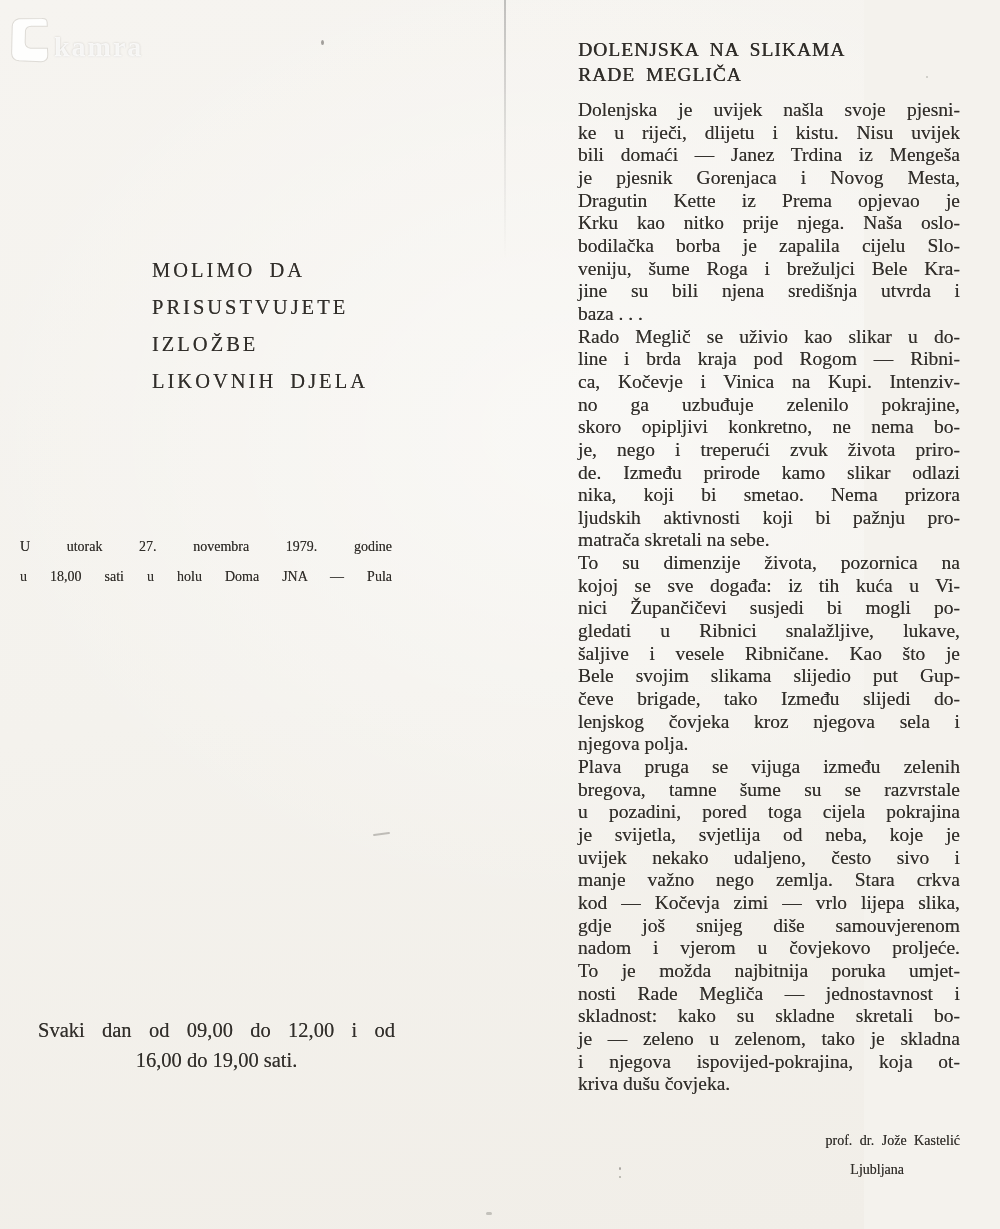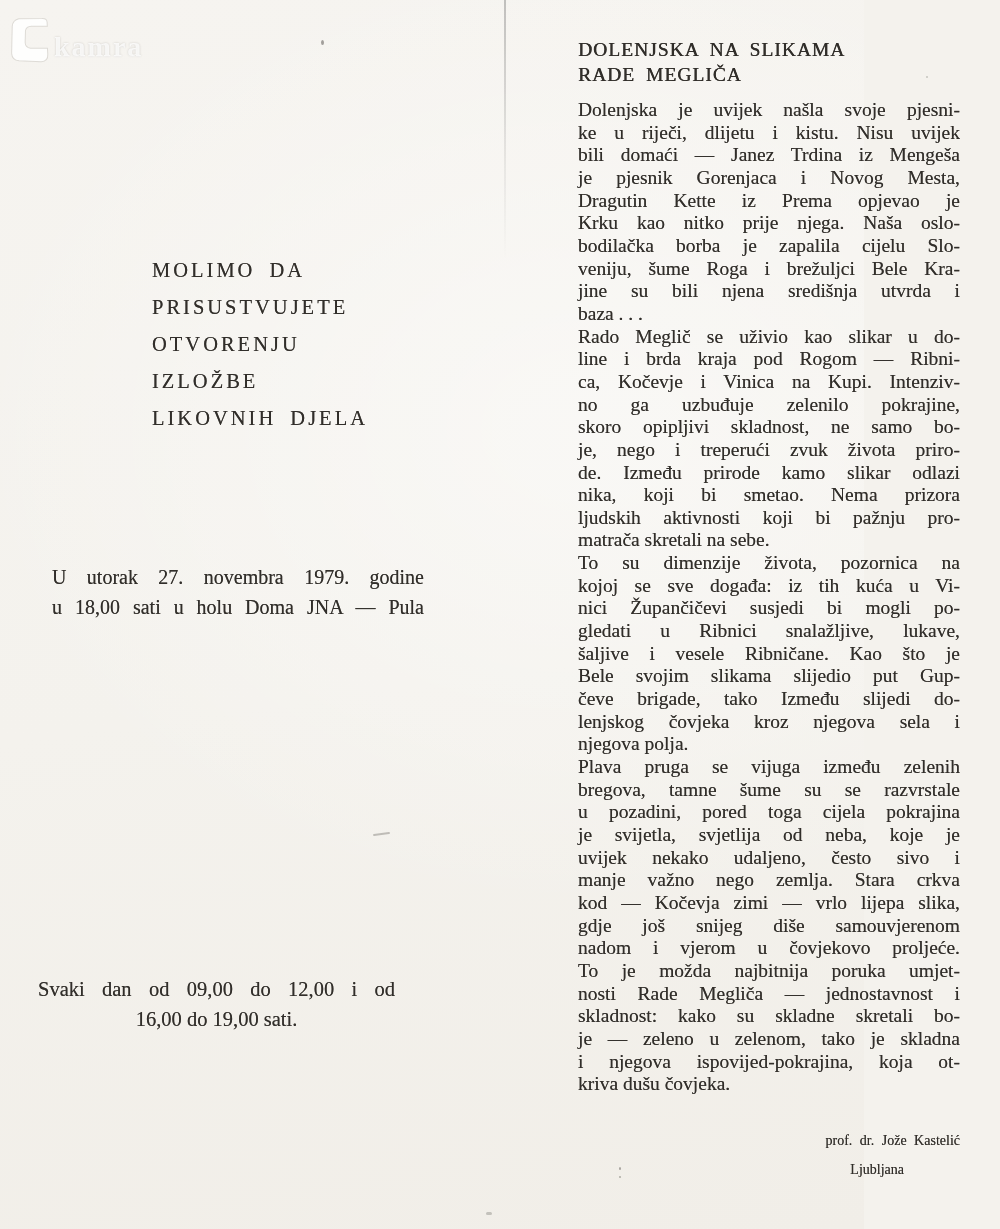--- a/index.html
+++ b/index.html
@@ -43,26 +43,26 @@
   
   .ink { text-shadow: 0 0 0.5px rgba(49,46,42,0.65); }
   
   .invitation {
     position: absolute; left: 152px; top: 252px;
     font-size: 20.5px; line-height: 37px;
     letter-spacing: 3px; word-spacing: 6px;
     white-space: nowrap;
   }
   .event-block {
-    position: absolute; left: 20px; top: 563px; width: 372px;
-    font-size: 20px; line-height: 29.5px; margin-left: 32px;
+    position: absolute; left: 20px; top: 532px; width: 372px;
+    font-size: 14px; line-height: 29.5px;
   }
   .event-block .tline { text-align: justify; text-align-last: justify; }
   .hours-block {
-    position: absolute; left: 38px; top: 974px; width: 357px;
+    position: absolute; left: 38px; top: 1015px; width: 357px;
     font-size: 20.5px; line-height: 30px;
   }
   .hours-line1 { text-align: justify; text-align-last: justify; }
   .hours-line2 { text-align: center; }
   
   .article-title {
     position: absolute; left: 578px; top: 38px; width: 382px;
     margin: 0; font-size: 19.5px; font-weight: normal;
     line-height: 24.5px; letter-spacing: 1px; word-spacing: 5px;
     text-shadow: 0.4px 0 0 currentColor;
@@ -99,21 +99,20 @@
   <div class="speck sp3"></div>
   <div class="speck sp4"></div>
   <div class="speck sp5"></div>
   <div class="speck sp6"></div>
 
   <div>
 
     <div class="invitation ink">
         <div class="tline">MOLIMO DA</div>
         <div class="tline">PRISUSTVUJETE</div>
-        <div class="tline">OTVORENJU</div>
         <div class="tline">IZLOŽBE</div>
         <div class="tline tline-last">LIKOVNIH DJELA</div>
       </div>
 
     <div class="event-block ink">
       <div class="tline">U utorak 27. novembra 1979. godine</div>
       <div class="tline">u 18,00 sati u holu Doma JNA — Pula</div>
     </div>
 
     <div class="hours-block ink">
@@ -141,21 +140,21 @@
           <div class="tline">bodilačka borba je zapalila cijelu Slo-</div>
           <div class="tline">veniju, šume Roga i brežuljci Bele Kra-</div>
           <div class="tline">jine su bili njena središnja utvrda i</div>
           <div class="tline tline-last">baza . . .</div>
         </div>
       <div class="para">
           <div class="tline">Rado Meglič se uživio kao slikar u do-</div>
           <div class="tline">line i brda kraja pod Rogom — Ribni-</div>
           <div class="tline">ca, Kočevje i Vinica na Kupi. Intenziv-</div>
           <div class="tline">no ga uzbuđuje zelenilo pokrajine,</div>
-          <div class="tline">skoro opipljivi skladnost, ne samo bo-</div>
+          <div class="tline">skoro opipljivi konkretno, ne nema bo-</div>
           <div class="tline">je, nego i treperući zvuk života priro-</div>
           <div class="tline">de. Između prirode kamo slikar odlazi</div>
           <div class="tline">nika, koji bi smetao. Nema prizora</div>
           <div class="tline">ljudskih aktivnosti koji bi pažnju pro-</div>
           <div class="tline tline-last">matrača skretali na sebe.</div>
         </div>
       <div class="para">
           <div class="tline">To su dimenzije života, pozornica na</div>
           <div class="tline">kojoj se sve događa: iz tih kuća u Vi-</div>
           <div class="tline">nici Župančičevi susjedi bi mogli po-</div>

